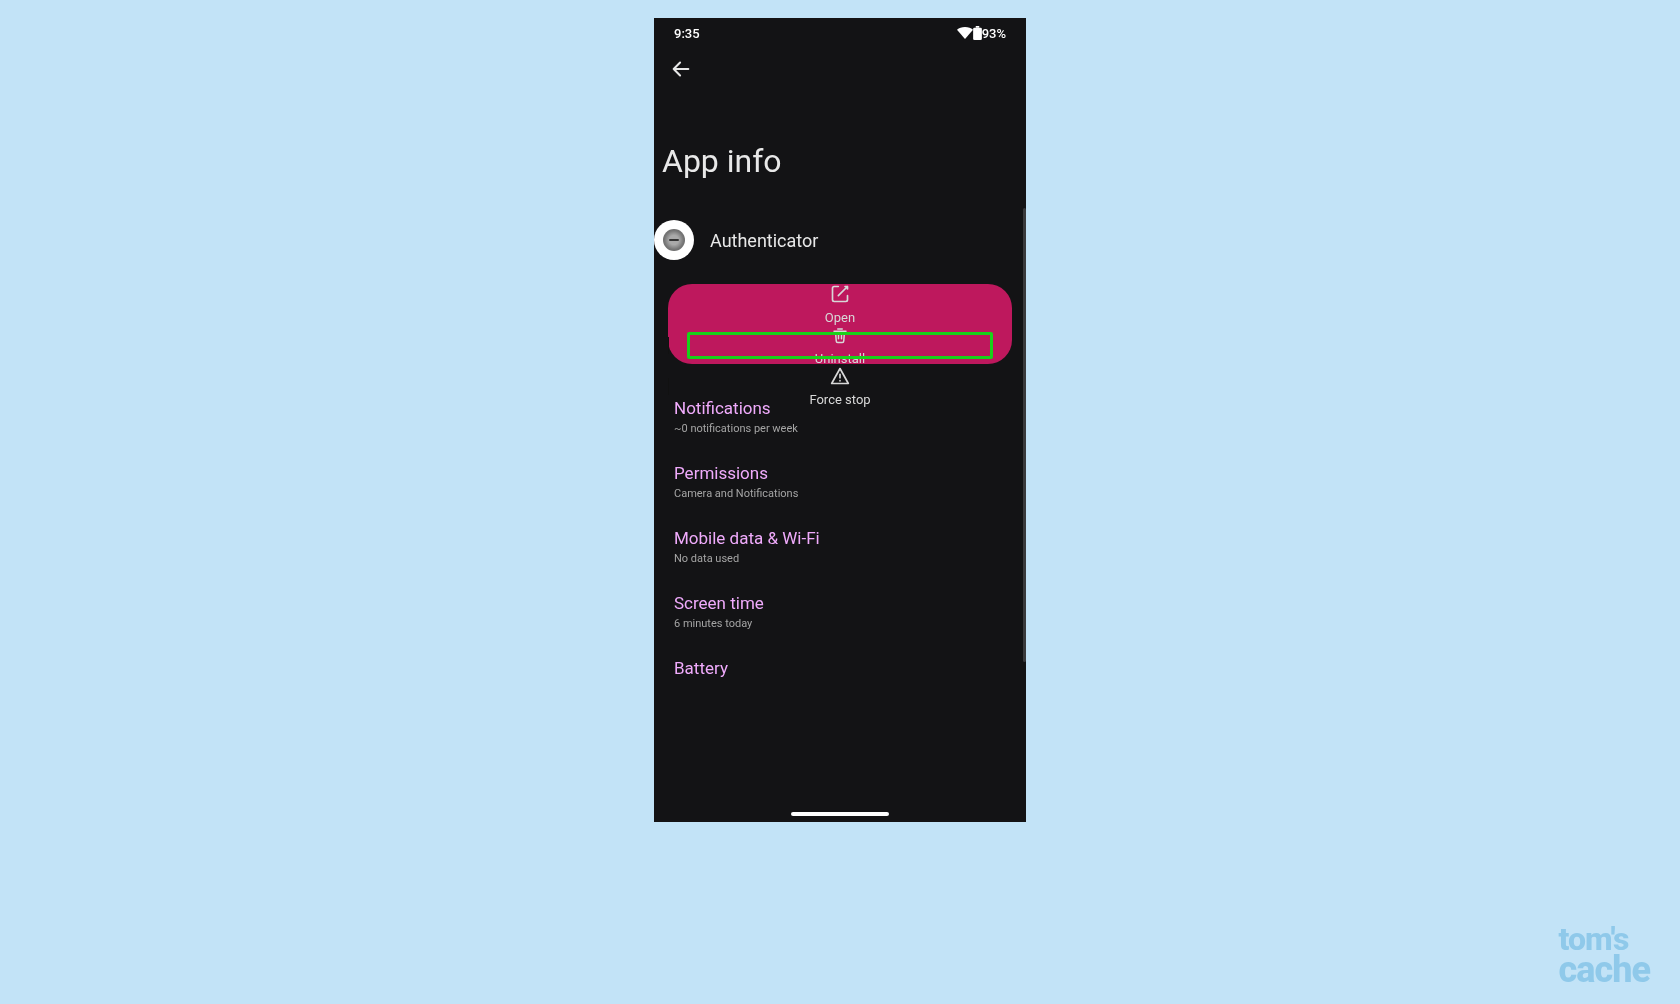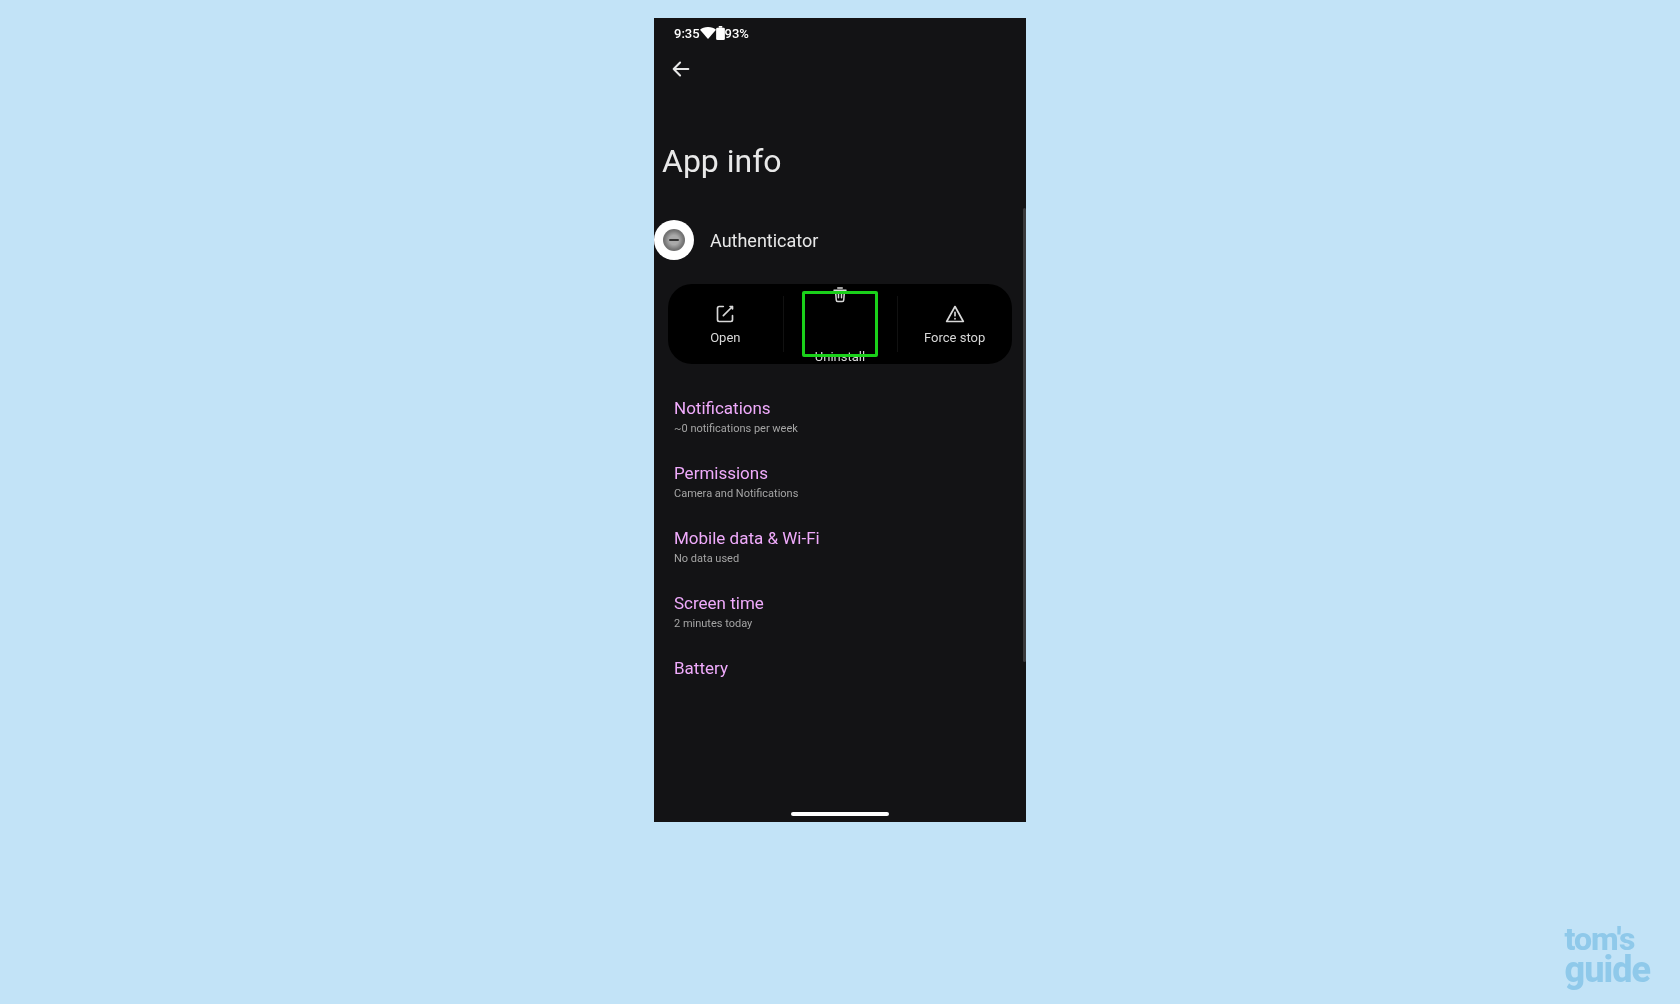--- a/index.html
+++ b/index.html
@@ -22,21 +22,21 @@
     height: 804px;
     background: #131315;
     color: #e8e8e8;
     overflow: hidden;
     border-radius: 0;
   }
 
   
   .statusbar {
     display: flex;
-    justify-content: flex-start;
+    justify-content: space-between;
     align-items: center;
     height: 30px;
     padding: 0 20px;
     font-size: 13px;
     font-weight: 500;
     color: #fff;
   }
   .status-right { display: flex; align-items: center; }
   .status-right svg { display: block; }
 
@@ -80,23 +80,24 @@
   .app-icon-inner::after{
     content:"";
     width:10px;height:2px;background:#333;border-radius:1px;
   }
   .app-name { font-size: 18px; font-weight: 400; color:#e8e8e8; }
 
   
   .action-row {
     display: flex;
     margin: 0 14px 20px 14px;
-    background: #000000;
+    background: #be185d;
     border-radius: 24px;
     height: 80px;
+    flex-direction: column;
   }
   .action-btn {
     flex: 1;
     display: flex;
     flex-direction: column;
     align-items: center;
     justify-content: center;
     gap: 6px;
     font-size: 13px;
     color: #d8d8d8;
@@ -228,27 +229,27 @@
     <div class="setting-item">
       <div class="setting-title">Permissions</div>
       <div class="setting-sub">Camera and Notifications</div>
     </div>
     <div class="setting-item">
       <div class="setting-title">Mobile data &amp; Wi-Fi</div>
       <div class="setting-sub">No data used</div>
     </div>
     <div class="setting-item">
       <div class="setting-title">Screen time</div>
-      <div class="setting-sub">2 minutes today</div>
+      <div class="setting-sub">6 minutes today</div>
     </div>
     <div class="setting-item">
       <div class="setting-title">Battery</div>
     </div>
   </div>
 
   <div class="scroll-hint"></div>
   <div class="gesture-pill"></div>
 </div>
 
 <div class="watermark">
   <span>tom's</span><br>
-  <span class="g">guide</span>
+  <span class="g">cache</span>
 </div>
 
 </body></html>

